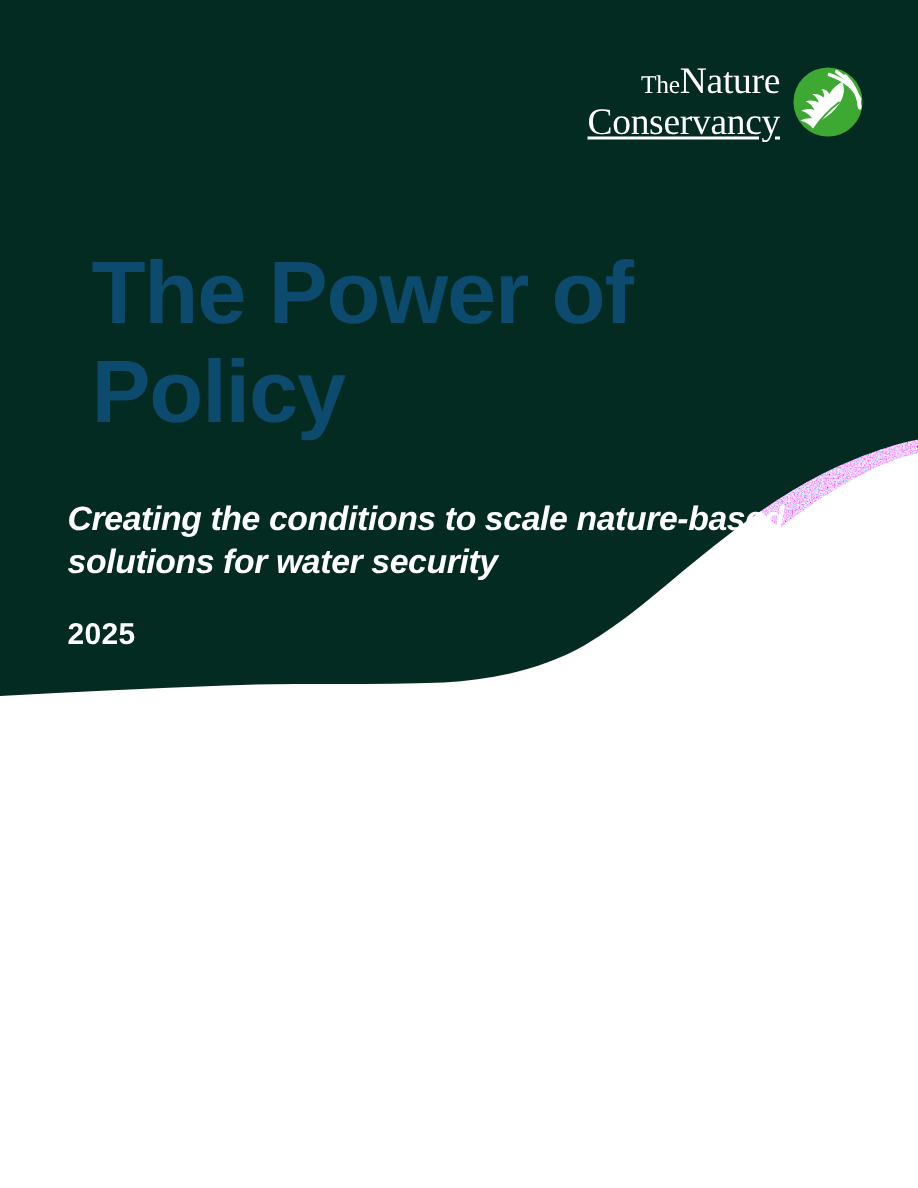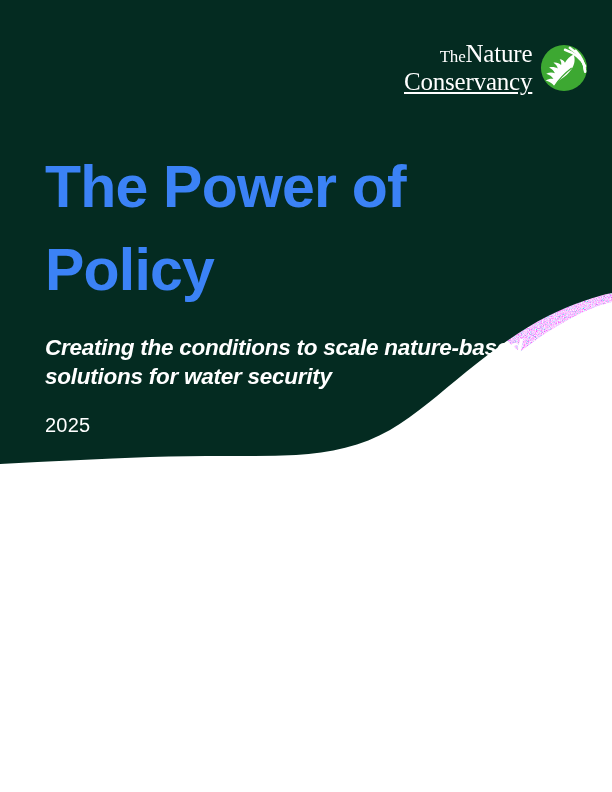--- a/index.html
+++ b/index.html
@@ -32,21 +32,21 @@
 
   
   .logo {
     position: absolute;
     top: 41px;
     left: 404px;
     width: 172px;
     height: 54px;
     display: flex;
     align-items: center;
-    justify-content: flex-start;
+    justify-content: flex-end;
     gap: 8px;
   }
   .logo-wordmark {
     font-family: "Liberation Serif", serif;
     color: #ffffff;
     text-align: right;
     line-height: 1.0;
     letter-spacing: -0.2px;
     white-space: nowrap;
   }
@@ -72,44 +72,44 @@
   }
 
   
   .title-block {
     position: absolute;
     left: 45px;
     top: 146px;
     width: 520px;
   }
   .cover-title {
-    margin: 0;
+    margin: 16px;
     font-size: 59px;
-    line-height: 83px;
+    line-height: 66px;
     font-weight: bold;
-    color: #3b82f6;
+    color: #0c4a6e;
     letter-spacing: -0.8px;
   }
   .cover-subtitle {
     margin: 0;
     padding-top: 21px;
     font-size: 22.5px;
     line-height: 29px;
     font-weight: bold;
     color: #ffffff;
     letter-spacing: -0.25px;
     max-width: 512px;
     font-style: italic;
   }
   .cover-year {
     margin: 0;
     padding-top: 22px;
     font-size: 20px;
     line-height: 24px;
-    font-weight: normal;
+    font-weight: bold;
     color: #ffffff;
     letter-spacing: 0.2px;
   }
 </style>
 </head>
 <body>
 
 <div class="page">
 
   <svg class="cover-bg" viewBox="0 0 612 792" preserveAspectRatio="none">

